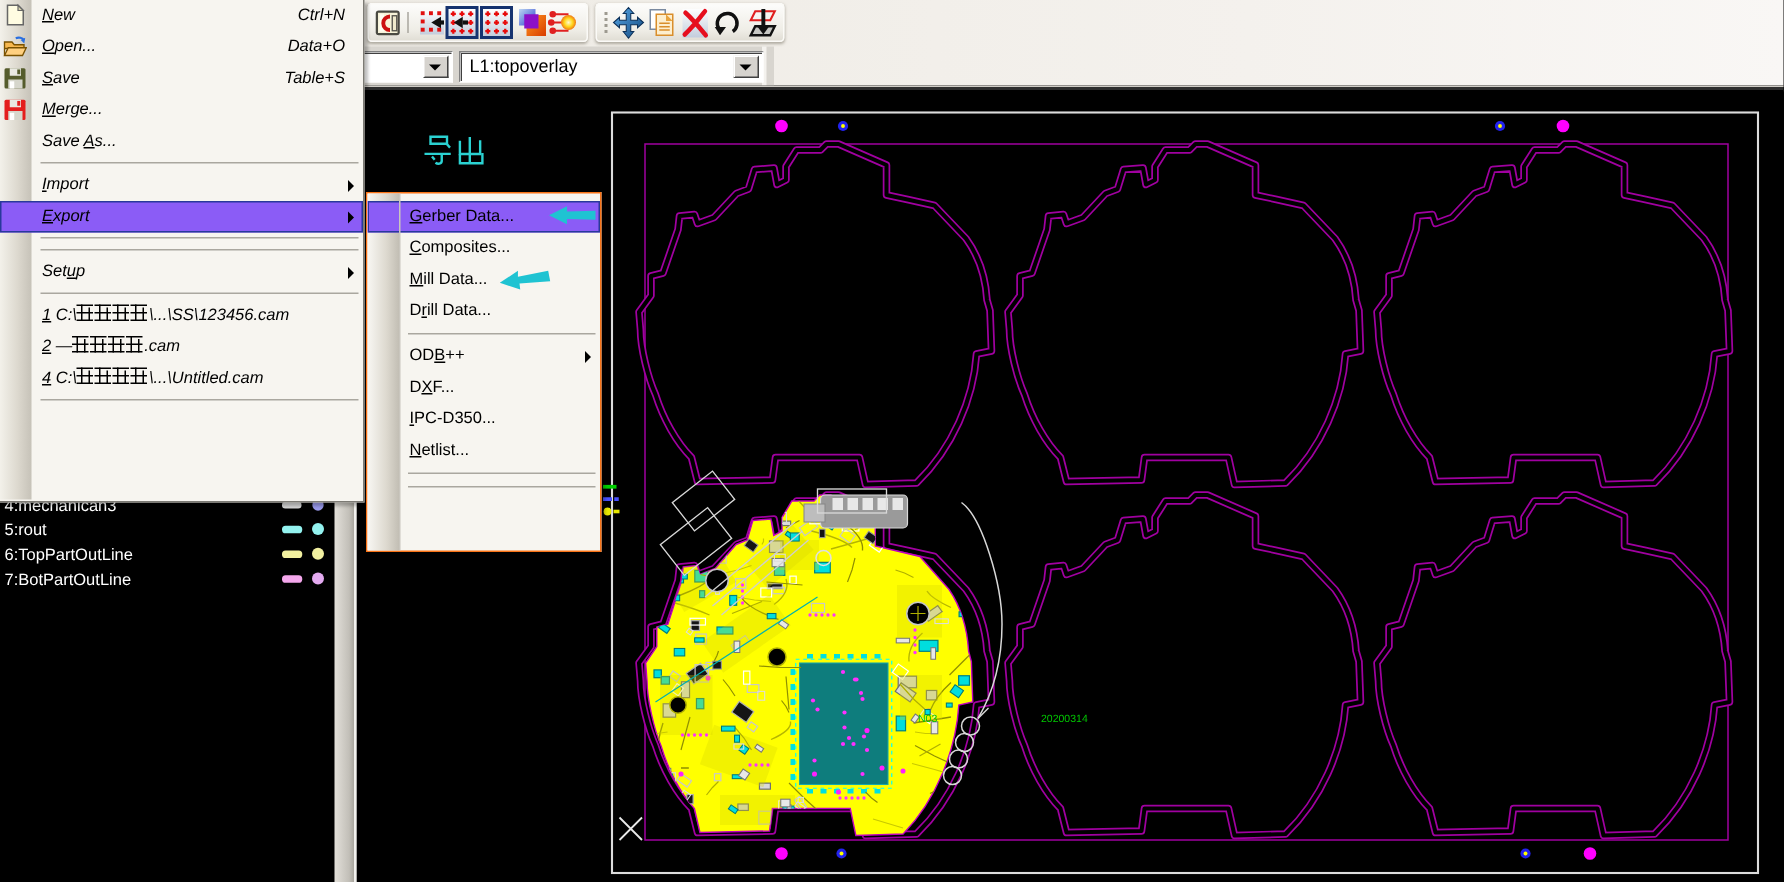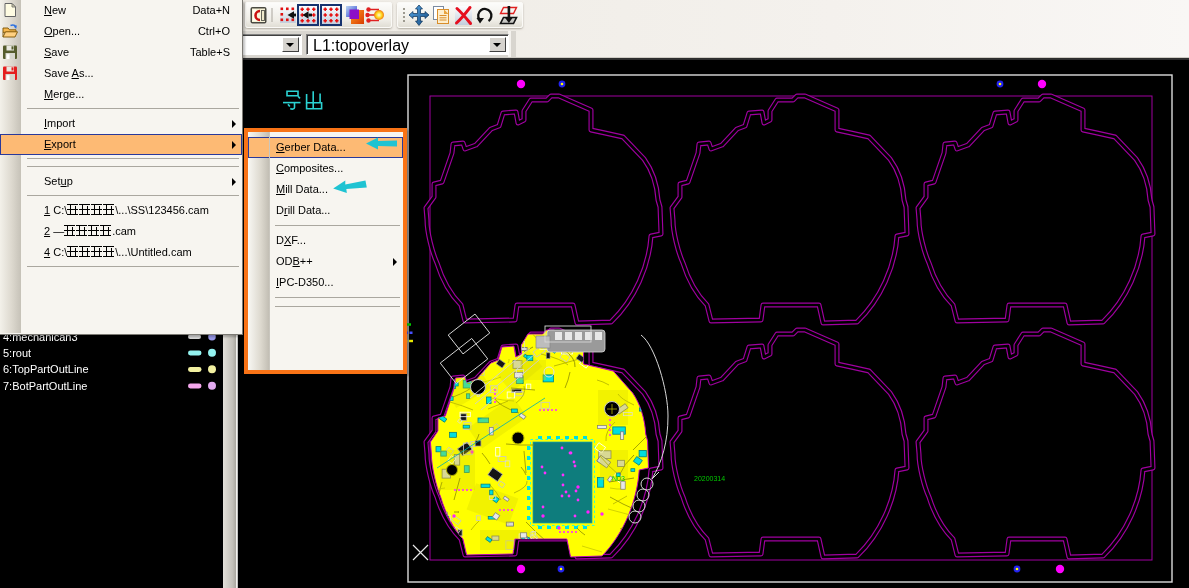--- a/index.html
+++ b/index.html
@@ -16,36 +16,36 @@
 border-top:1px solid #cfccc5;}
 .combo{position:absolute;top:34px;height:19px;background:#fff;
 border-top:1px solid #808080;border-left:1px solid #808080;
 border-bottom:1px solid #fff;border-right:1px solid #fff;
 box-shadow:inset 1px 1px 0 #404040;}
 .cbtn{position:absolute;top:2px;right:2px;width:15px;height:13px;
 background:#d6d3ce;border-top:1px solid #fff;border-left:1px solid #fff;
 border-right:1px solid #404040;border-bottom:1px solid #404040;}
 .cbtn:after{content:"";position:absolute;left:3px;top:5px;width:0;height:0;
 border-left:4px solid transparent;border-right:4px solid transparent;border-top:4px solid #000;}
-.ctext{position:absolute;left:6px;top:2px;font-size:16px;color:#000;}
+.ctext{position:absolute;left:6px;top:2px;font-size:12px;color:#000;}
 
 #menu{position:absolute;left:0;top:0;width:242px;height:334px;background:#f7f5f0;
 border:1px solid #7c7a74;border-left:none;border-top:none;box-shadow:2px 2px 2px rgba(0,0,0,.25);z-index:30;}
 #gutter{position:absolute;left:0;top:0;width:21px;height:333px;background:linear-gradient(to right,#f3f1ea,#ddd9cf 55%,#c6c2b8);}
-.mi{position:relative;height:21px;line-height:21px;padding-left:44px;font-size:11px;color:#000;}
+.mi{position:relative;height:21px;line-height:21px;padding-left:28px;font-size:11px;color:#000;font-style:italic;}
 .msep{height:8px;position:relative;}
 .msep:after{content:"";position:absolute;left:27px;right:3px;top:3px;height:1px;background:#aaa79f;}
-.hl{background:#fdba74;box-shadow:inset 0 0 0 1px #29399b;}
+.hl{background:#8b5cf6;box-shadow:inset 0 0 0 1px #29399b;}
 .sc{position:absolute;right:12px;top:0;}
 .sub{position:absolute;right:6px;top:7px;width:0;height:0;
 border-top:4px solid transparent;border-bottom:4px solid transparent;border-left:4px solid #000;}
 .micon{position:absolute;left:2px;top:3px;width:16px;height:16px;}
 
 #smenu{position:absolute;left:244px;top:128px;width:155px;height:233px;background:#f7f5f0;
-border:4px solid #f97316;box-shadow:2px 2px 2px rgba(0,0,0,.25);z-index:31;padding-top:5px;}
+border:1px solid #f97316;box-shadow:2px 2px 2px rgba(0,0,0,.25);z-index:31;padding-top:5px;}
 #smenu:before{content:"";position:absolute;left:0;top:0;bottom:0;width:21px;
 background:linear-gradient(to right,#f8f7f3,#ddd9cf 60%,#c2beb4);}
 #smenu:after{content:"";position:absolute;left:21px;top:0;bottom:0;width:1px;background:#c9c6be;}
 .si{position:relative;height:21px;line-height:21px;padding-left:28px;font-size:11px;color:#000;}
 .ssep{height:9px;position:relative;}
 .ssep:after{content:"";position:absolute;left:27px;right:3px;top:4px;height:1px;background:#aaa79f;}
 
 .cjk{display:inline-block;width:11px;height:11px;margin:0 1px -1px 0;
 background:
 linear-gradient(#000,#000) 0px 0px/11px 1px no-repeat,
@@ -622,47 +622,48 @@
  <rect x="3.5" y="9" width="9.5" height="6" fill="#d6d6cc"></rect>
  <rect x="4.5" y="10.2" width="3" height="4.8" fill="#fff"></rect>
 </svg>
 <svg class="micon" style="top:65px" viewBox="0 0 16 16">
  <rect x="1" y="1.5" width="14" height="13.5" rx="1" fill="#e41e1e"></rect>
  <rect x="4.5" y="1.5" width="7.5" height="5" fill="#e9e9e1"></rect>
  <rect x="9.5" y="2.3" width="2" height="3.2" fill="#e41e1e"></rect>
  <rect x="3.5" y="9" width="9.5" height="6" fill="#d6d6cc"></rect>
  <rect x="4.5" y="10.2" width="3" height="4.8" fill="#fff"></rect>
 </svg>
-<div class="mi"><u>N</u>ew<span class="sc">Data+N</span></div>
-<div class="mi"><u>O</u>pen...<span class="sc">Ctrl+O</span></div>
+<div class="mi"><u>N</u>ew<span class="sc">Ctrl+N</span></div>
+<div class="mi"><u>O</u>pen...<span class="sc">Data+O</span></div>
 <div class="mi"><u>S</u>ave<span class="sc">Table+S</span></div>
+<div class="mi"><u>M</u>erge...</div>
 <div class="mi">Save <u>A</u>s...</div>
-<div class="mi"><u>M</u>erge...</div>
 <div class="msep"></div>
 <div class="mi"><u>I</u>mport<span class="sub"></span></div>
 <div class="mi hl"><u>E</u>xport<span class="sub"></span></div>
 <div class="msep"></div>
 <div class="msep"></div>
 <div class="mi">Set<u>u</u>p<span class="sub"></span></div>
 <div class="msep"></div>
 <div class="mi"><u>1</u> C:\<span class="cjk"></span><span class="cjk"></span><span class="cjk"></span><span class="cjk"></span>\...\SS\123456.cam</div>
 <div class="mi"><u>2</u> —<span class="cjk"></span><span class="cjk"></span><span class="cjk"></span><span class="cjk"></span>.cam</div>
 <div class="mi"><u>4</u> C:\<span class="cjk"></span><span class="cjk"></span><span class="cjk"></span><span class="cjk"></span>\...\Untitled.cam</div>
 <div class="msep"></div>
 </div>
 
 <div id="smenu">
 <div class="si hl"><u>G</u>erber Data...</div>
 <div class="si"><u>C</u>omposites...</div>
 <div class="si"><u>M</u>ill Data...</div>
 <div class="si">D<u>r</u>ill Data...</div>
 <div class="ssep"></div>
+<div class="si">OD<u>B</u>++<span class="sub"></span></div>
 <div class="si">D<u>X</u>F...</div>
-<div class="si">OD<u>B</u>++<span class="sub"></span></div>
 <div class="si"><u>I</u>PC-D350...</div>
+<div class="si"><u>N</u>etlist...</div>
 <div class="ssep"></div>
 <div class="ssep"></div>
 </div>
 
 <svg id="arrows" style="position:absolute;left:0;top:0;z-index:40;pointer-events:none;" width="1189" height="588">
 <g fill="#1fc3d2">
 <path d="M366,143.5 L378,137.5 L378,141 L397,140.5 L397,146.5 L378,146 L378,149.5 Z"></path>
 <g transform="rotate(-7 350 186)">
           <path d="M333,186.5 L346,180 L345.5,184 L366,182.5 L366.5,189.5 L346,188.5 L346,192.5 Z"></path>
         </g>

